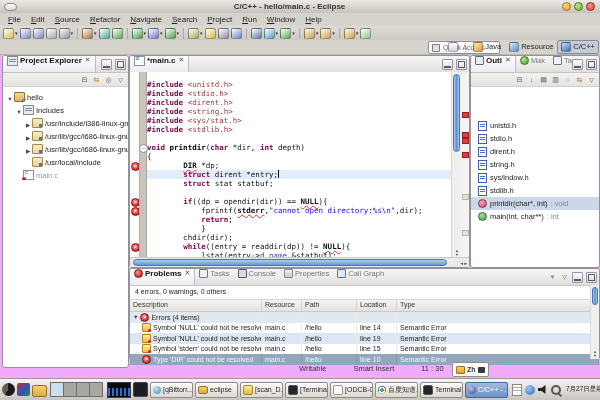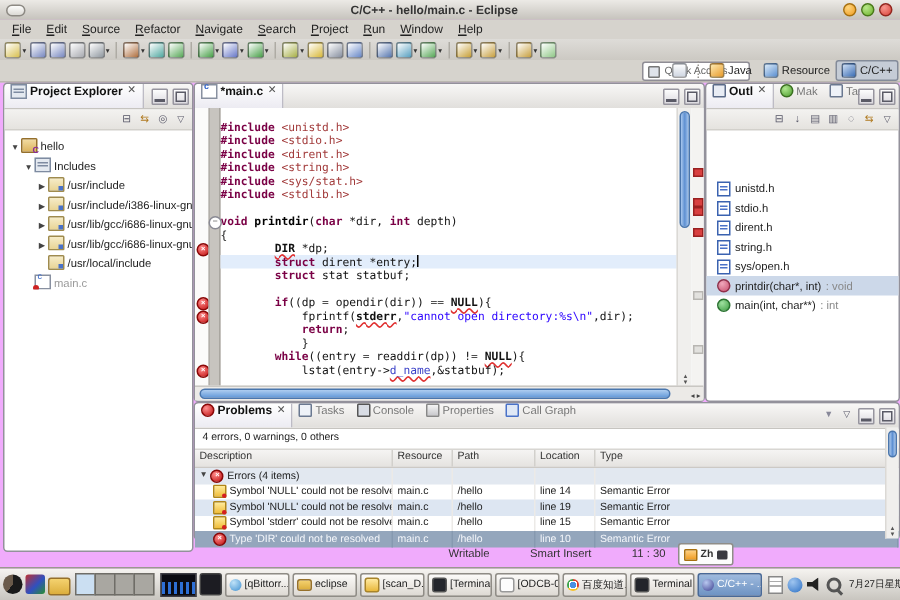--- a/index.html
+++ b/index.html
@@ -369,25 +369,20 @@
           <span class="tlabel">hello</span>
         </div>
         <div class="trow" style="padding-left: 12px;">
           <span class="arr">▼</span>
           <span class="ticon8 ic-includes-container"></span>
           <span class="tlabel">Includes</span>
         </div>
         <div class="trow" style="padding-left: 21px;">
           <span class="arr">▶</span>
           <span class="ticon8 ic-include-folder"></span>
-          <span class="tlabel">/usr/include</span>
-        </div>
-        <div class="trow" style="padding-left: 21px;">
-          <span class="arr">▶</span>
-          <span class="ticon8 ic-include-folder"></span>
           <span class="tlabel">/usr/include/i386-linux-gnu</span>
         </div>
         <div class="trow" style="padding-left: 21px;">
           <span class="arr">▶</span>
           <span class="ticon8 ic-include-folder"></span>
           <span class="tlabel">/usr/lib/gcc/i686-linux-gnu/4.7/</span>
         </div>
         <div class="trow" style="padding-left: 21px;">
           <span class="arr">▶</span>
           <span class="ticon8 ic-include-folder"></span>
@@ -437,20 +432,21 @@
           <div class="cl"><span class="t-k">void</span><span class="t-n"> </span><span class="t-f">printdir</span><span class="t-n">(</span><span class="t-k">char</span><span class="t-n"> *dir, </span><span class="t-k">int</span><span class="t-n"> depth)</span></div>
           <div class="cl"><span class="t-n">{</span></div>
           <div class="cl"><span class="t-n">        </span><span class="t-e">DIR</span><span class="t-n"> *dp;</span></div>
           <div class="cl cur"><span class="t-n">        </span><span class="t-k">struct</span><span class="t-n"> dirent *entry;</span><span class="caret"></span></div>
           <div class="cl"><span class="t-n">        </span><span class="t-k">struct</span><span class="t-n"> stat statbuf;</span></div>
           <div class="cl"></div>
           <div class="cl"><span class="t-n">        </span><span class="t-k">if</span><span class="t-n">((dp = opendir(dir)) == </span><span class="t-e">NULL</span><span class="t-n">){</span></div>
           <div class="cl"><span class="t-n">            fprintf(</span><span class="t-e">stderr</span><span class="t-n">,</span><span class="t-s">"cannot open directory:%s\n"</span><span class="t-n">,dir);</span></div>
           <div class="cl"><span class="t-n">            </span><span class="t-k">return</span><span class="t-n">;</span></div>
           <div class="cl"><span class="t-n">            }</span></div>
+          <div class="cl"><span class="t-n">        chdir(dir);</span></div>
           <div class="cl"><span class="t-n">        </span><span class="t-k">while</span><span class="t-n">((entry = readdir(dp)) != </span><span class="t-e">NULL</span><span class="t-n">){</span></div>
           <div class="cl"><span class="t-n">            lstat(entry-&gt;</span><span class="t-d">d_name</span><span class="t-n">,&amp;statbuf);</span></div>
         </div>
       <div id="vscroll">
         <div id="vthumb"></div>
         <div class="scroll-arrows">▲<br>▼</div>
       </div>
       <div id="overview">
         <span class="ovm" style="top:40px"></span>
         <span class="ovm" style="top:60px"></span>
@@ -509,21 +505,25 @@
         <div class="orow">
           <span class="ic-include"></span>
           <span>dirent.h</span>
         </div>
         <div class="orow">
           <span class="ic-include"></span>
           <span>string.h</span>
         </div>
         <div class="orow">
           <span class="ic-include"></span>
-          <span>sys/open.h</span>
+          <span>sys/indow.h</span>
+        </div>
+        <div class="orow">
+          <span class="ic-include"></span>
+          <span>stdlib.h</span>
         </div>
         <div class="orow sel">
           <span class="ic-function-error"></span>
           <span>printdir(char*, int)</span>
           <span class="osfx"> : void</span>
         </div>
         <div class="orow">
           <span class="ic-function"></span>
           <span>main(int, char**)</span>
           <span class="osfx"> : int</span>

